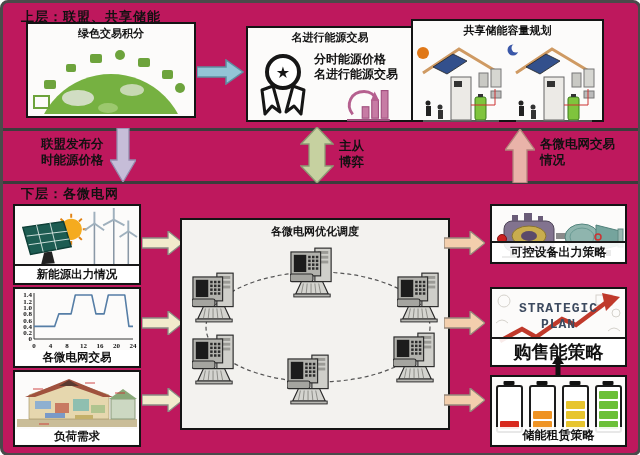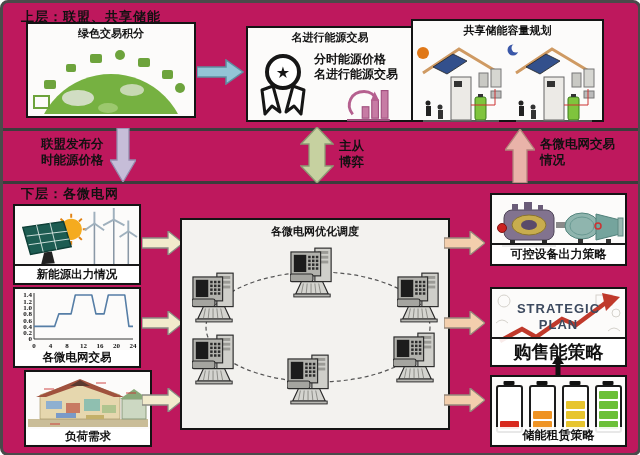--- a/index.html
+++ b/index.html
@@ -10,21 +10,21 @@
   }
   .hline{position:absolute;left:0;right:0;height:0;border-top:3px solid #3c3c3c;}
   .layer-label{position:absolute;font-size:13px;font-weight:700;letter-spacing:1px;white-space:nowrap;}
   .box{position:absolute;background:#fcfbfa;border:2px solid #141414;box-sizing:border-box;}
   .title{position:absolute;left:0;right:0;top:2px;text-align:center;font-size:11px;font-weight:700;white-space:nowrap;}
   .lbl{position:absolute;left:0;right:0;bottom:1px;text-align:center;font-size:11.5px;font-weight:700;background:rgba(255,255,255,.9);white-space:nowrap;}
   .lbl-line{border-top:2px solid #1a1a1a;padding-top:1px;}
   .midtext{position:absolute;font-size:12.5px;font-weight:700;line-height:16px;white-space:nowrap;}
   .arr{position:absolute;}
   .desc{position:absolute;font-size:12px;font-weight:700;line-height:15px;}
-  .strategic{position:absolute;left:0;right:0;text-align:center;font-family:Liberation Sans, sans-serif;font-weight:700;color:#3d4a5f;letter-spacing:1px;}
+  .strategic{position:absolute;left:0;right:0;text-align:center;font-family:Liberation Mono, monospace;font-weight:700;color:#3d4a5f;letter-spacing:1px;}
   
   #batteries{position:absolute;left:0;right:0;top:8px;display:flex;justify-content:center;gap:6px;}
   .batt{width:23px;height:44px;border:2px solid #1c1c1c;border-radius:3px;position:relative;background:#fff;}
   .batt-cap{position:absolute;top:-6px;left:50%;transform:translateX(-50%);width:11px;height:4px;background:#111;border-radius:1px;}
   .batt-segs{position:absolute;left:2px;right:2px;bottom:2px;display:flex;flex-direction:column-reverse;gap:2px;}
   .batt-seg{height:8px;border-radius:1px;}
   svg{display:block;}
 </style>
 </head>
 <body>
@@ -209,21 +209,21 @@
         <text x="51" y="58" text-anchor="middle" font-size="7" font-weight="bold" fill="#111">8</text>
         <text x="67.5" y="58" text-anchor="middle" font-size="7" font-weight="bold" fill="#111">12</text>
         <text x="84" y="58" text-anchor="middle" font-size="7" font-weight="bold" fill="#111">16</text>
         <text x="100.5" y="58" text-anchor="middle" font-size="7" font-weight="bold" fill="#111">20</text>
         <text x="117" y="58" text-anchor="middle" font-size="7" font-weight="bold" fill="#111">24</text>
         <polyline points="18.0,36.4 38.6,36.4 42.8,23.9 55.1,23.9 59.3,5.0 75.8,5.0 79.9,23.9 88.1,23.9 92.3,5.0 108.8,5.0 112.9,36.4 117.0,36.4" fill="none" stroke="#567ea6" stroke-width="1.6" stroke-linejoin="round"></polyline>
       </svg>
     <div class="lbl">各微电网交易</div>
   </div>
 
-  <div class="box" style="left:21px;top:367px;width:128px;height:77px">
+  <div class="box" style="left:10px;top:367px;width:128px;height:77px">
     <svg style="position:absolute;left:0;top:2px" width="124" height="56" viewBox="0 0 124 54">
       <rect x="2" y="44" width="120" height="8" fill="#cabd98"></rect>
       <polygon points="14,20 54,6 94,20 94,44 14,44" fill="#e6d7ae" stroke="#9a8a5a" stroke-width="0.6"></polygon>
       <polygon points="10,22 54,4 98,22 88,22 54,10 20,22" fill="#a0523e"></polygon>
       <polygon points="44,11 64,11 54,5" fill="#5a3a30"></polygon>
       <rect x="96" y="24" width="24" height="20" fill="#ccd8c2" stroke="#8a9a7a"></rect>
       <polygon points="94,24 108,14 122,24" fill="#88a878"></polygon>
       <rect x="20" y="26" width="16" height="8" fill="#8fb0d0"></rect>
       <rect x="40" y="28" width="14" height="10" fill="#c87a62"></rect>
       <rect x="58" y="24" width="16" height="12" fill="#8fbfb0"></rect>
@@ -300,21 +300,21 @@
   <svg class="arr" style="left:441px;top:228px" width="41" height="24" viewBox="0 0 41 24">
     <polygon points="0,7 26,7 26,0 41,12 26,24 26,17 0,17" stroke="#96897c" stroke-width="1.3" fill="#f3cfad"></polygon>
   </svg>
   <svg class="arr" style="left:441px;top:308px" width="41" height="24" viewBox="0 0 41 24">
     <polygon points="0,7 26,7 26,0 41,12 26,24 26,17 0,17" stroke="#96897c" stroke-width="1.3" fill="#f3cfad"></polygon>
   </svg>
   <svg class="arr" style="left:441px;top:385px" width="41" height="24" viewBox="0 0 41 24">
     <polygon points="0,7 26,7 26,0 41,12 26,24 26,17 0,17" stroke="#96897c" stroke-width="1.3" fill="#f3cfad"></polygon>
   </svg>
 
-  <div class="box" style="left:487px;top:190px;width:137px;height:73px">
+  <div class="box" style="left:487px;top:201px;width:137px;height:60px">
     <svg style="position:absolute;left:2px;top:3px" width="131" height="56" viewBox="0 0 131 56">
       <rect x="10" y="12" width="50" height="30" rx="8" fill="#82738f" stroke="#4f4659"></rect>
       <ellipse cx="35" cy="27" rx="17" ry="10" fill="#c8ad4e" stroke="#8a7430"></ellipse>
       <ellipse cx="35" cy="27" rx="8" ry="5" fill="#5a4a6a"></ellipse>
       <rect x="18" y="6" width="6" height="6" fill="#6a5c78"></rect>
       <rect x="30" y="4" width="8" height="8" fill="#6a5c78"></rect>
       <rect x="44" y="7" width="5" height="5" fill="#6a5c78"></rect>
       <rect x="16" y="42" width="5" height="6" fill="#2a2a2a"></rect>
       <rect x="48" y="42" width="5" height="6" fill="#2a2a2a"></rect>
       <line x1="8" y1="48" x2="62" y2="48" stroke="#444" stroke-width="2"></line>

